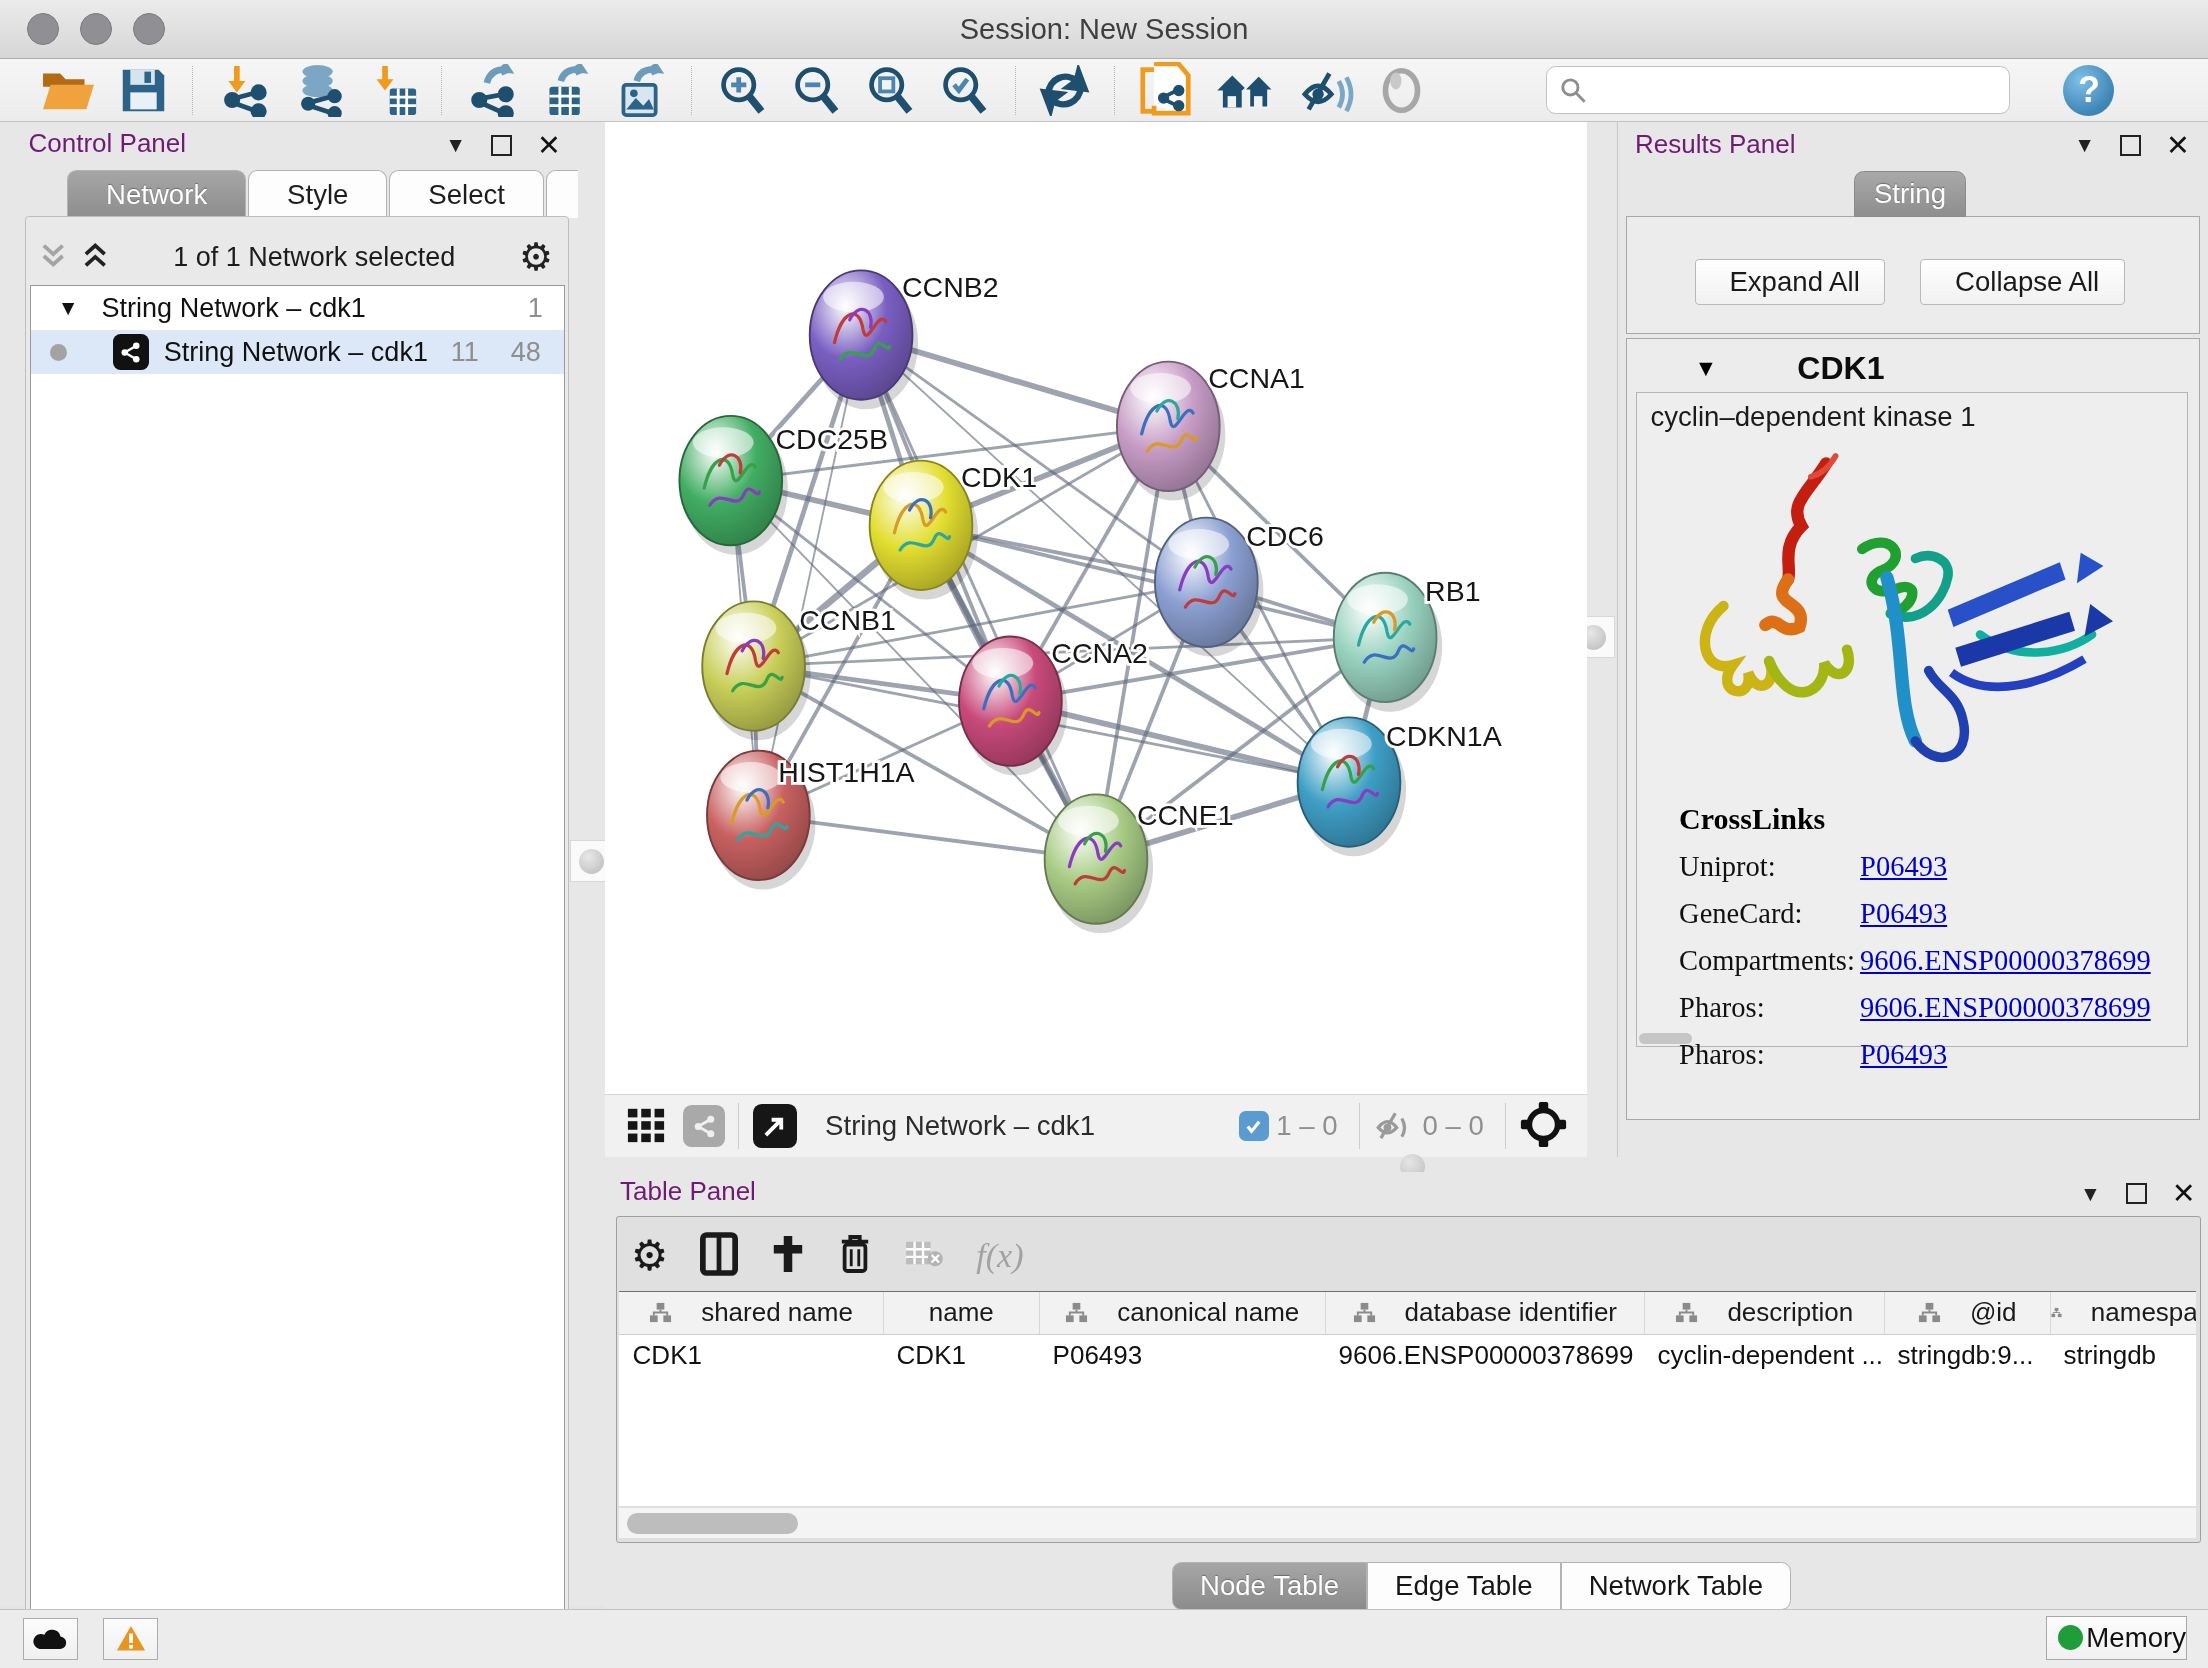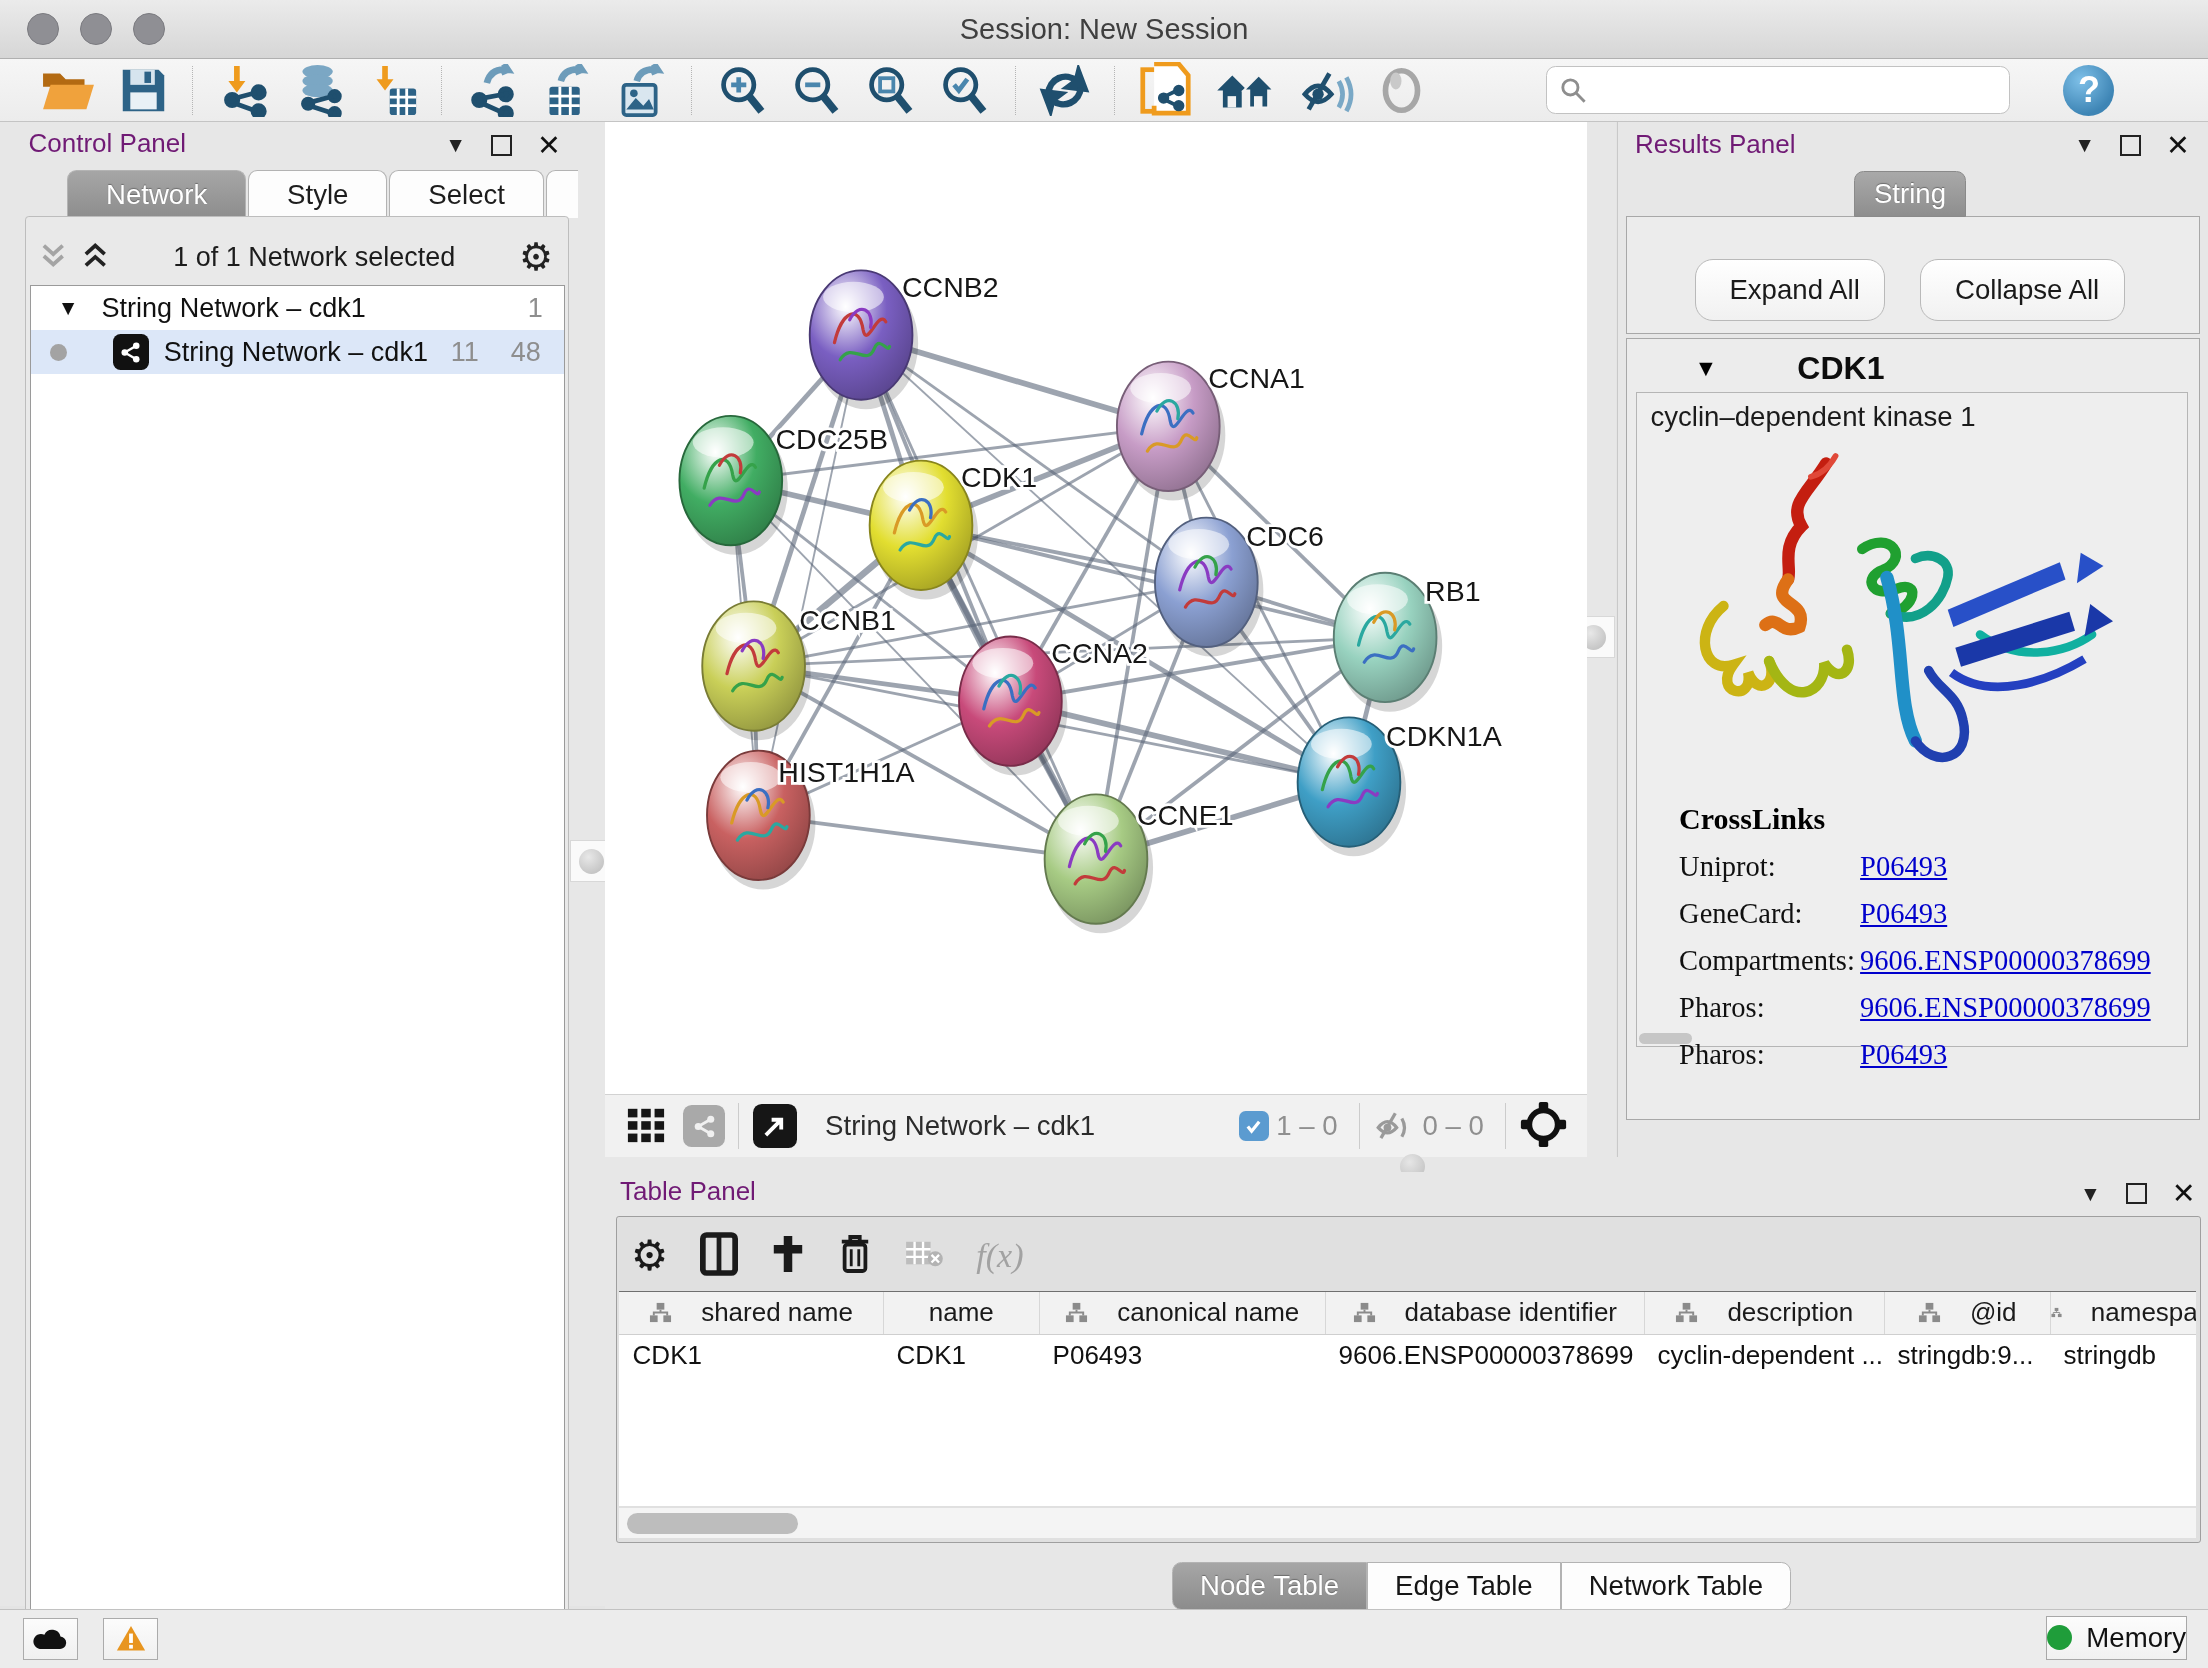--- a/index.html
+++ b/index.html
@@ -67,22 +67,22 @@
     background:radial-gradient(circle at 38% 32%, #e6e6e6,#bdbdbd); }
 
   
   .results-panel { position:absolute; left:1617px; top:122px; width:592px; height:1035px; background:#e7e7e7; border-left:1.9px solid #c9c9c9; }
   .rp-header { position:absolute; left:17px; top:6.7px; }
   .rp-ctrl { position:absolute; right:19px; top:11.4px; }
   .string-tab { position:absolute; left:236px; top:49px; width:112px; height:46px; z-index:2;
     background:linear-gradient(#a9a9a9,#8e8e8e); border:1px solid #8a8a8a; border-radius:9.5px 9.5px 0 0;
     color:#fff; font-size:27.6px; display:flex; align-items:center; justify-content:center; text-shadow:0 -1px 1px #6c6c6c; }
   .rp-card1 { position:absolute; left:7.6px; top:94px; width:574px; height:118px; background:#ececec; border:1.9px solid #a8a8a8; }
-  .rp-btn { position:absolute; top:42px; height:62px; background:linear-gradient(#ffffff,#f1f1f1);
-    border:1px solid #b9b9b9; border-radius:18px; font-size:27.6px; color:#1a1a1a;
+  .rp-btn { position:absolute; top:42px; height:46px; background:linear-gradient(#ffffff,#f1f1f1);
+    border:1px solid #b9b9b9; border-radius:4px; font-size:27.6px; color:#1a1a1a;
     display:flex; align-items:center; justify-content:center;padding-left:10px; }
   .rp-card2 { position:absolute; left:7.6px; top:216px; width:574px; height:782px; background:#ececec; border:1.9px solid #a8a8a8; }
   .rp-entry-head { position:absolute; left:0; top:11.4px; width:100%; display:flex; align-items:center; }
   .rp-entry-body { position:absolute; left:9.5px; top:53px; width:552px; height:655px; background:#eeeeee; border:1px solid #b5b5b5; }
   .rp-desc { position:absolute; left:13.3px; top:7.6px; font-size:27.6px; color:#1b1b1b; }
   .crosslinks { position:absolute; left:42px; top:409px; font-family:"Liberation Serif","DejaVu Serif",serif; }
   .cl-title { font-size:30px; font-weight:bold; color:#000; }
   .cl-row { display:flex; font-size:28.5px; margin-top:15px; }
   .cl-label { width:181px; color:#101010; }
   .cl-link { color:#0000cc; text-decoration:underline; }
@@ -109,21 +109,21 @@
     display:flex; align-items:center; }
   .tp-tab:first-child { border-radius:9.5px 0 0 9.5px; }
   .tp-tab:last-child { border-radius:0 9.5px 9.5px 0; }
   .tp-tab.sel { background:linear-gradient(#a6a6a6,#8c8c8c); color:#fff; text-shadow:0 -1px 1px #6c6c6c; }
 
   
   .statusbar { position:absolute; left:0; top:1609px; width:2208px; height:59px; background:#ececec; border-top:1.9px solid #c2c2c2; }
   .sb-btn { position:absolute; top:7.6px; height:42px; background:linear-gradient(#fcfcfc,#f0f0f0); border:1.9px solid #ababab;
     display:flex; align-items:center; justify-content:center; }
   .memory-btn { position:absolute; right:21px; top:5.7px; width:141px; height:44px; background:linear-gradient(#fcfcfc,#f1f1f1);
-    border:1.9px solid #a8a8a8; display:flex; align-items:center; justify-content:space-between; gap:3px; font-size:27.6px; color:#111; }
+    border:1.9px solid #a8a8a8; display:flex; align-items:center; justify-content:flex-end; gap:3px; font-size:27.6px; color:#111; }
   .mem-dot { width:25px; height:25px; border-radius:50%; }
 </style>
 </head>
 <body>
 
 <div class="titlebar">
   <div class="traffic">
     <span class="tl"></span>
     <span class="tl"></span>
     <span class="tl"></span>

